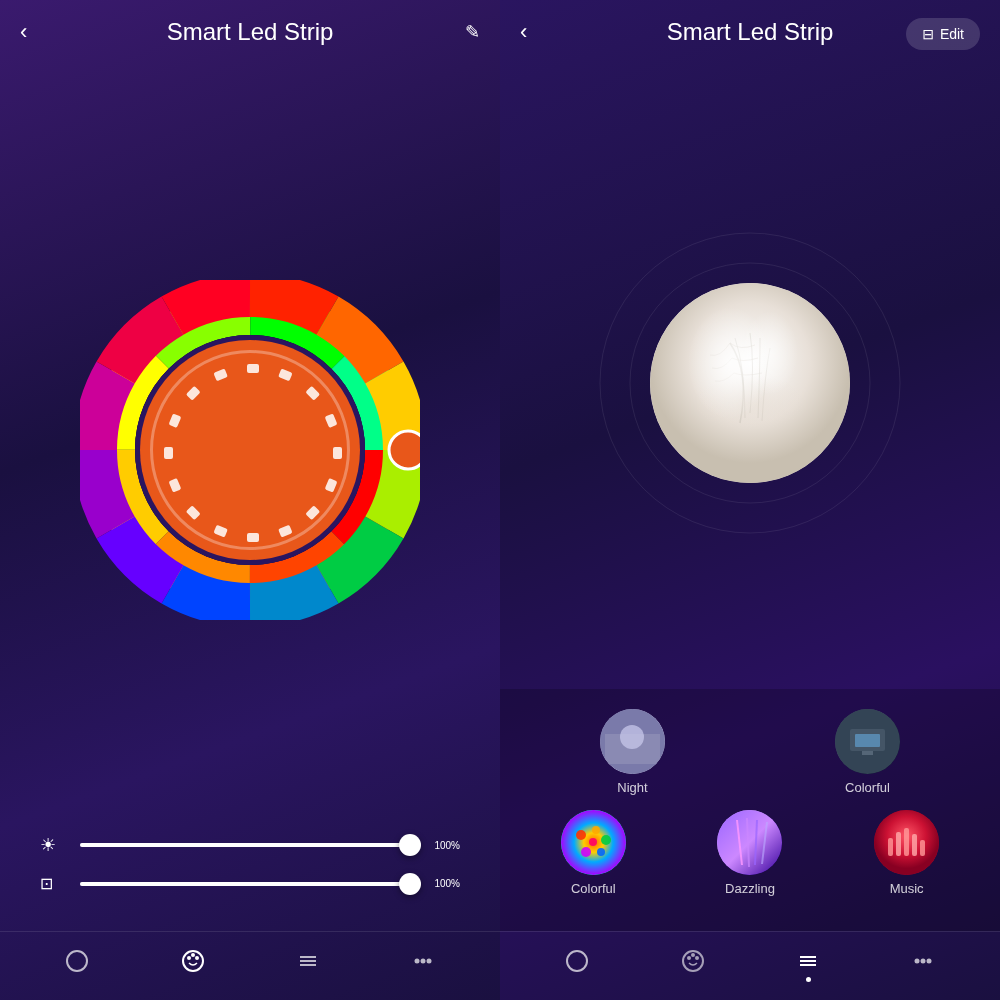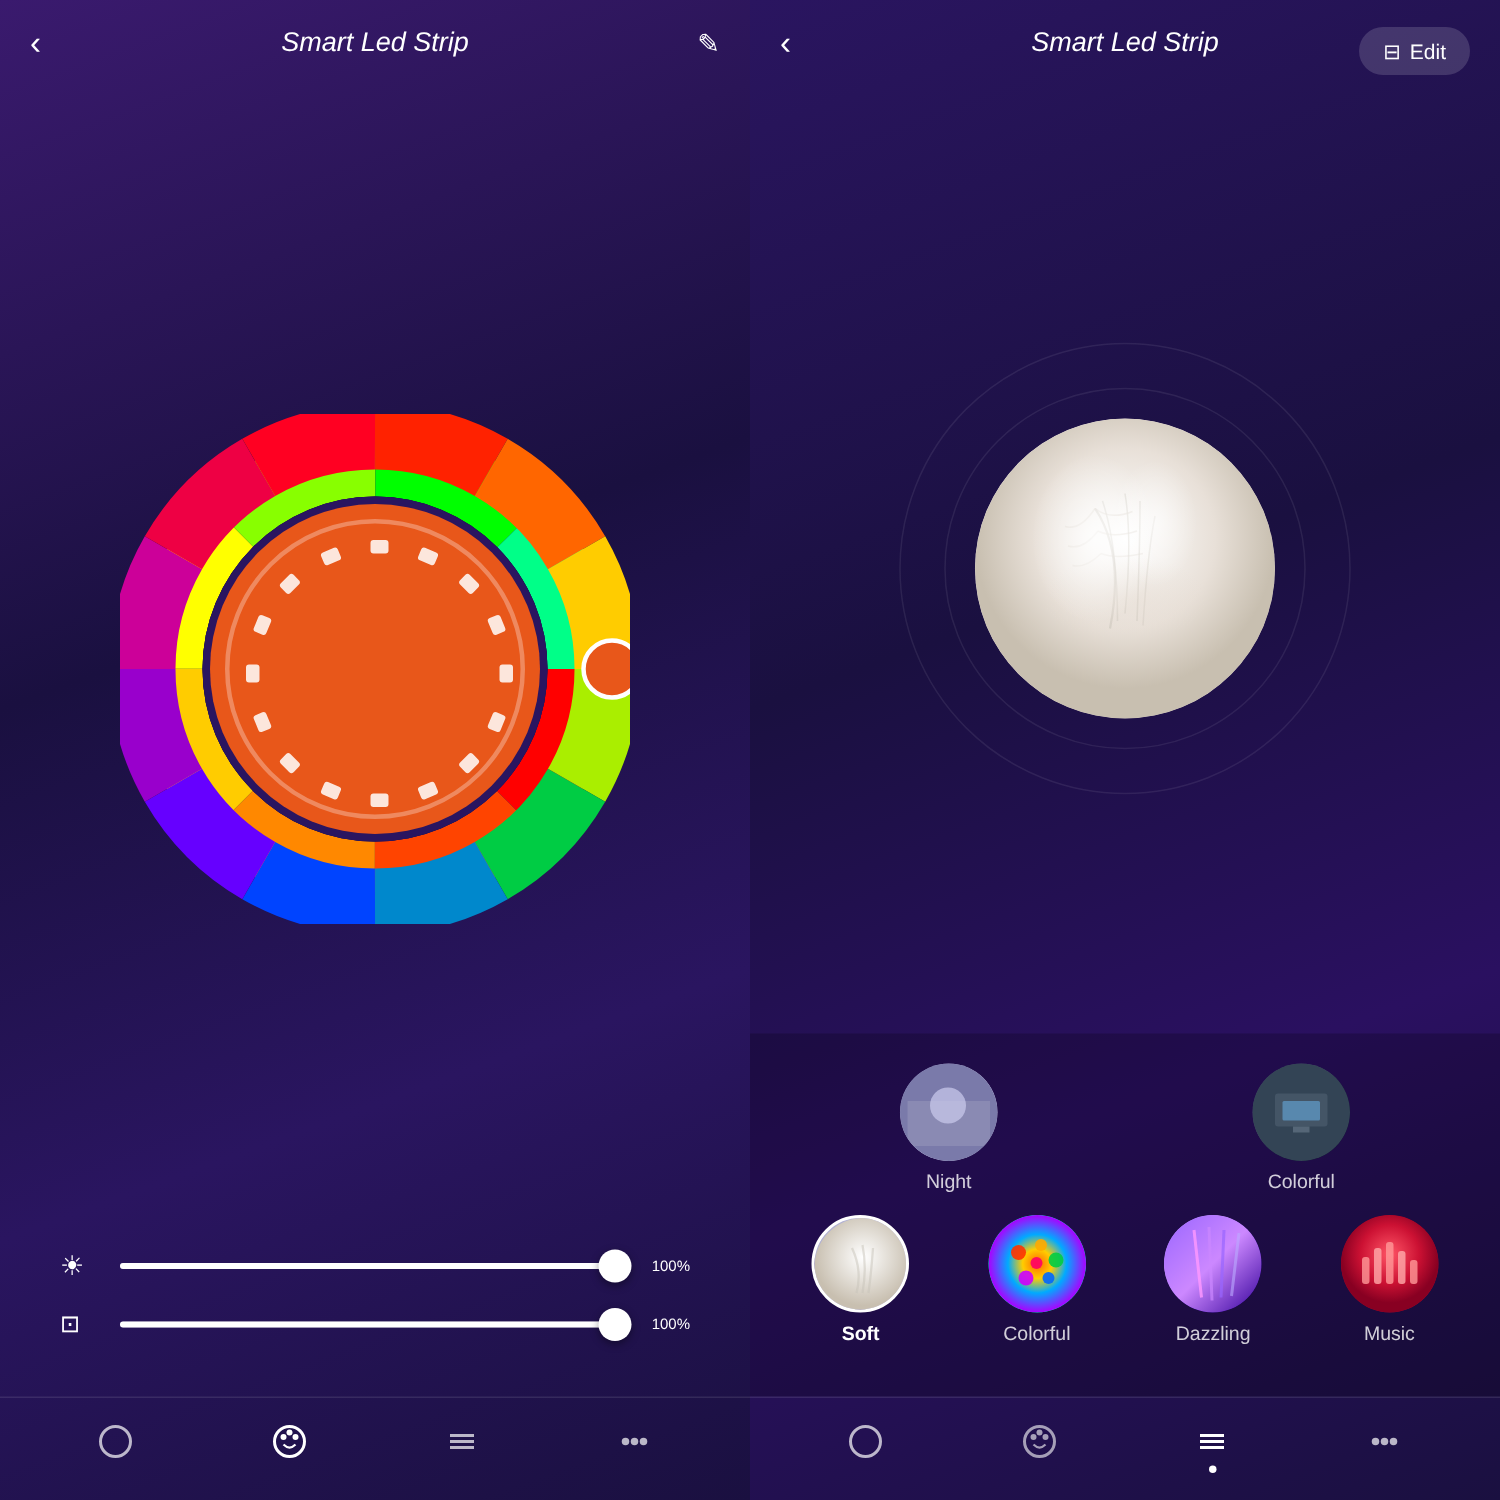--- a/index.html
+++ b/index.html
@@ -37,23 +37,22 @@
     .header {
       width: 100%;
       display: flex;
       align-items: center;
       justify-content: center;
       padding: 18px 20px 10px;
       position: relative;
     }
     .header-title {
       color: white;
-      font-size: 18px;
+      font-size: 24px;
       font-weight: 500;
-      font-style: italic;
     }
     .back-btn {
       position: absolute;
       left: 20px;
       color: white;
       font-size: 22px;
       cursor: pointer;
     }
     .edit-btn {
       position: absolute;
@@ -510,37 +509,20 @@
             <rect width="65" height="65" rx="32.5" fill="#334455"></rect>
             <rect x="15" y="20" width="35" height="22" rx="2" fill="#445566"></rect>
             <rect x="20" y="25" width="25" height="13" rx="1" fill="#66aadd" opacity="0.6"></rect>
             <rect x="27" y="42" width="11" height="4" fill="#556677"></rect>
           </svg>
         </div>
         <span class="scene-label">Colorful</span>
       </div>
     </div>
     <div class="scenes-row">
-      <div class="scene-item">
-        <div class="scene-thumb thumb-soft">
-          <svg width="65" height="65" viewBox="0 0 65 65">
-            <defs>
-              <radialGradient id="softGrad" cx="50%" cy="40%">
-                <stop offset="0%" style="stop-color:#ffffff;stop-opacity:1"></stop>
-                <stop offset="100%" style="stop-color:#c8bfb0;stop-opacity:1"></stop>
-              </radialGradient>
-            </defs>
-            <circle cx="32.5" cy="32.5" r="32.5" fill="url(#softGrad)"></circle>
-            <path d="M 25 20 Q 32 35 28 50" fill="none" stroke="rgba(200,195,185,0.5)" stroke-width="1.5"></path>
-            <path d="M 32 18 Q 35 33 32 50" fill="none" stroke="rgba(200,195,185,0.5)" stroke-width="1.5"></path>
-            <path d="M 39 20 Q 38 35 36 50" fill="none" stroke="rgba(200,195,185,0.5)" stroke-width="1.5"></path>
-          </svg>
-        </div>
-        <span class="scene-label active">Soft</span>
-      </div>
       <div class="scene-item">
         <div class="scene-thumb thumb-colorful">
           <svg width="65" height="65" viewBox="0 0 65 65">
             <defs>
               <radialGradient id="colorfulGrad" cx="50%" cy="50%">
                 <stop offset="0%" style="stop-color:#ff6600"></stop>
                 <stop offset="30%" style="stop-color:#ffcc00"></stop>
                 <stop offset="60%" style="stop-color:#00aaff"></stop>
                 <stop offset="100%" style="stop-color:#aa00ff"></stop>
               </radialGradient>

